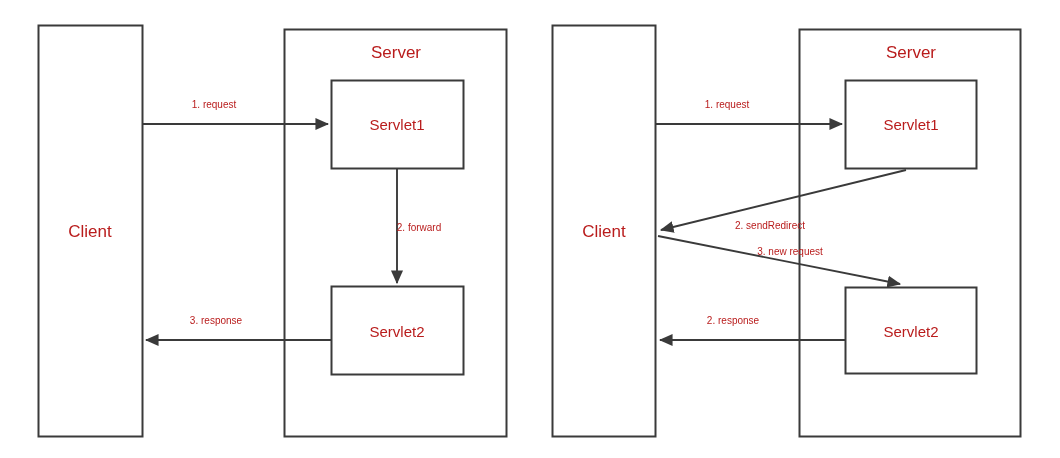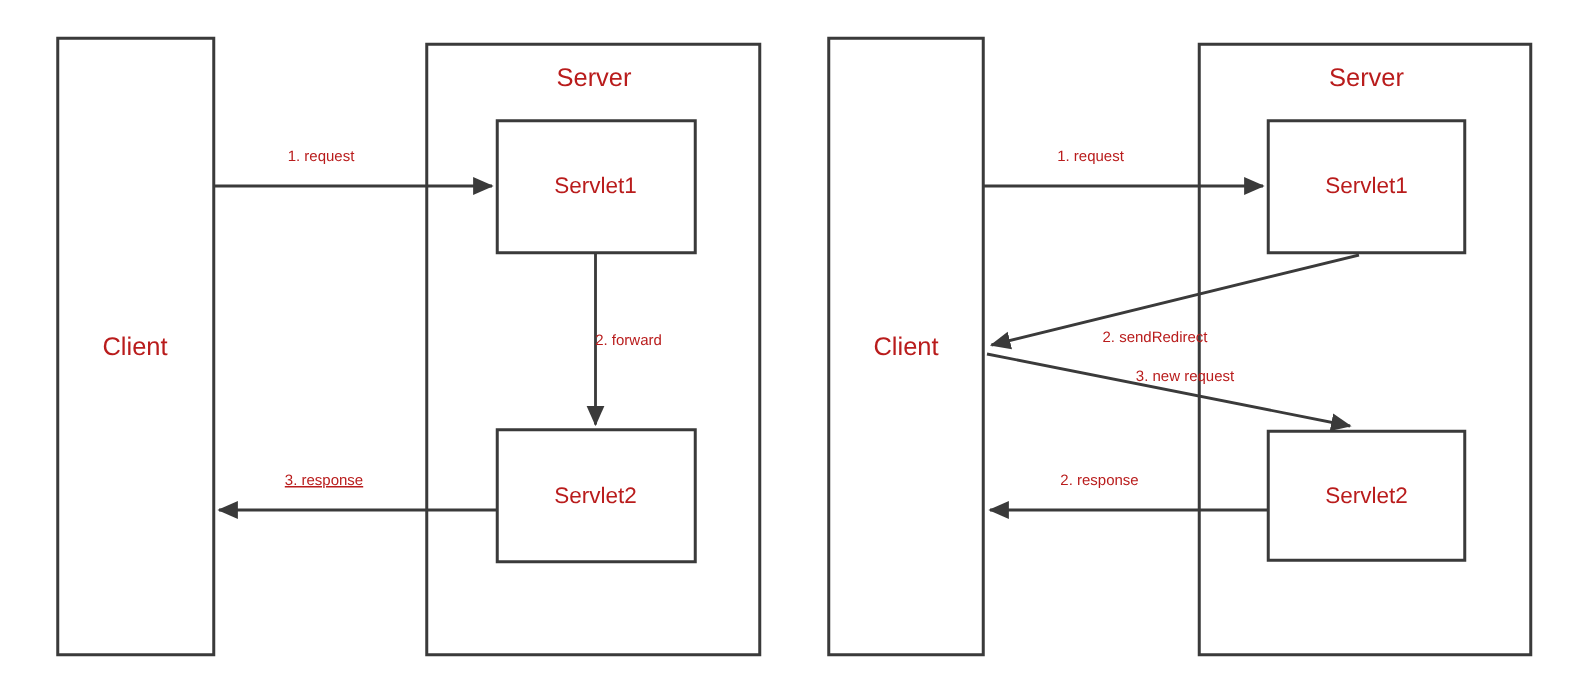--- a/index.html
+++ b/index.html
@@ -92,21 +92,21 @@
   <div class="lbl lbl-container center" style="left:396px; top:52px;">Server</div>
 
   <div class="lbl lbl-servlet center" style="left:397px; top:124px;">Servlet1</div>
 
   <div class="lbl lbl-servlet center" style="left:397px; top:331px;">Servlet2</div>
 
   <div class="lbl lbl-edge center" style="left:214px; top:105px;">1. request</div>
 
   <div class="lbl lbl-edge center" style="left:399px; top:228px;margin-left:20px;">2. forward</div>
 
-  <div class="lbl lbl-edge center" style="left:216px; top:321px;text-decoration:underline;">3. response</div>
+  <div class="lbl lbl-edge center" style="left:216px; top:321px;">3. response</div>
 
   <div class="lbl lbl-container center" style="left:604px; top:231px;">Client</div>
 
   <div class="lbl lbl-container center" style="left:911px; top:52px;">Server</div>
 
   <div class="lbl lbl-servlet center" style="left:911px; top:124px;">Servlet1</div>
 
   <div class="lbl lbl-servlet center" style="left:911px; top:331px;">Servlet2</div>
 
   <div class="lbl lbl-edge center" style="left:727px; top:105px;">1. request</div>

